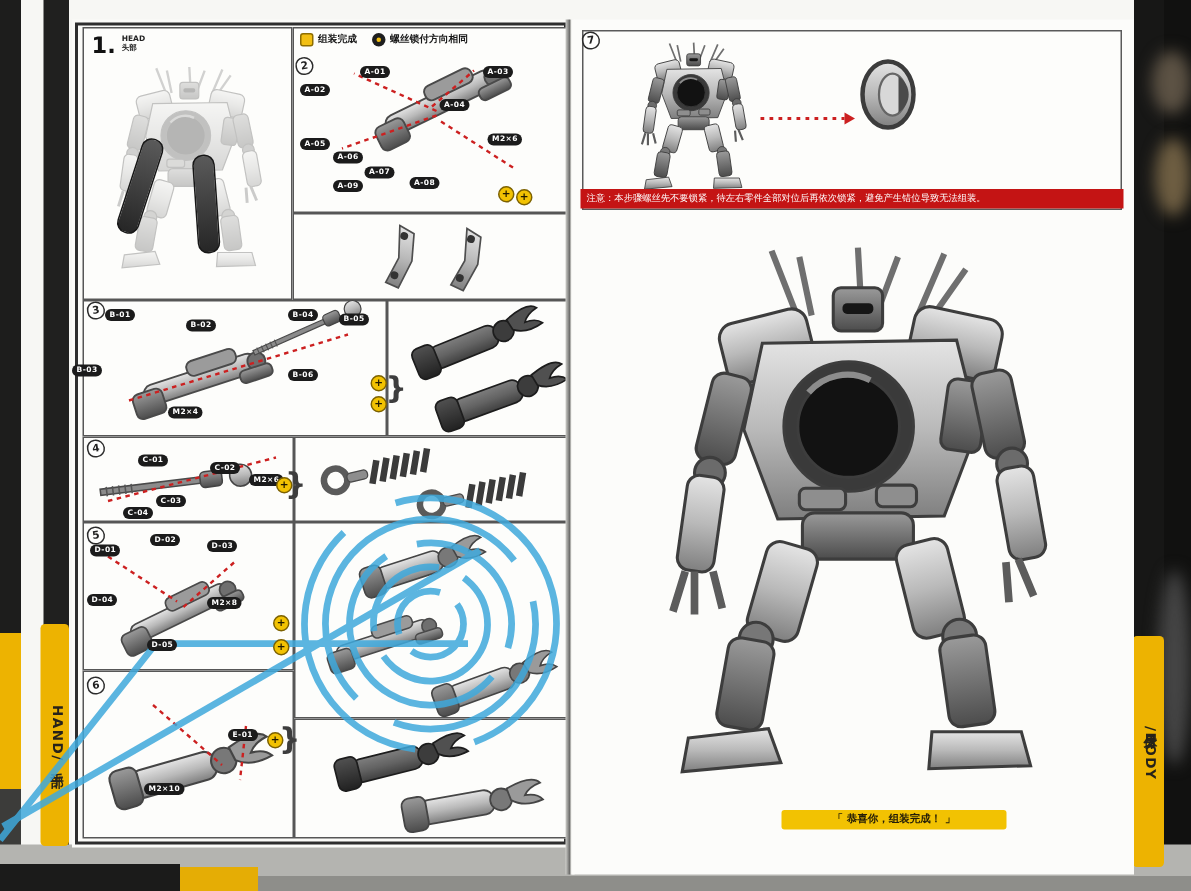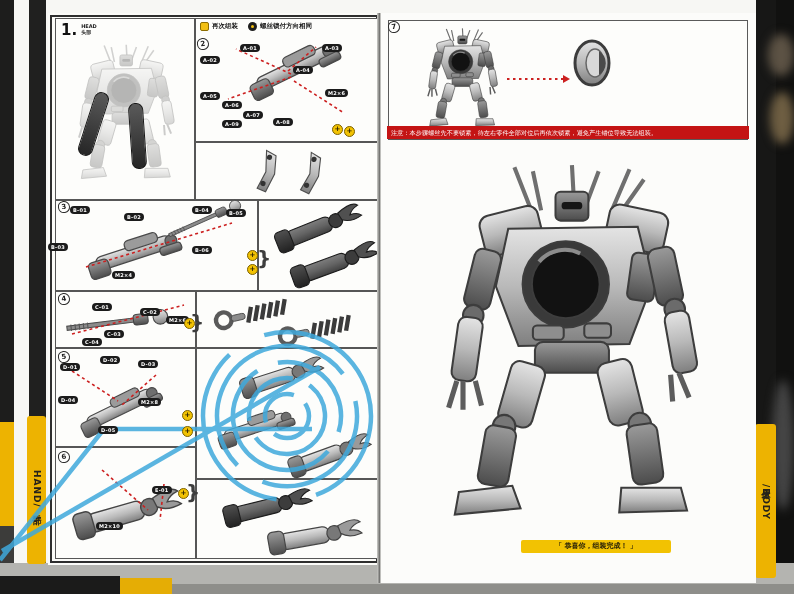--- a/index.html
+++ b/index.html
@@ -232,21 +232,21 @@
           <path d="M95 55 L40 30"></path>
             <path d="M95 58 L32 80"></path>
             <path d="M98 62 L148 94"></path>
             <path d="M92 52 L120 28"></path>
         </g>
       </svg>
     </div>
     <div class="chips">
       <div class="chip">
         <span class="chip-ico1"></span>
-        <span class="chip-label">再次组装</span>
+        <span class="chip-label">组装完成</span>
       </div>
       <div class="chip">
         <span class="chip-ico2"></span>
         <span class="chip-label">螺丝锁付方向相同</span>
       </div>
     </div>
 
     <div class="panel" id="panel-p3">
       <svg class="partsvg" style="left:58px;top:5px;transform:rotate(14deg)" width="27" height="47" viewBox="0 0 36 62">
           <use href="#p-bracket"></use>

